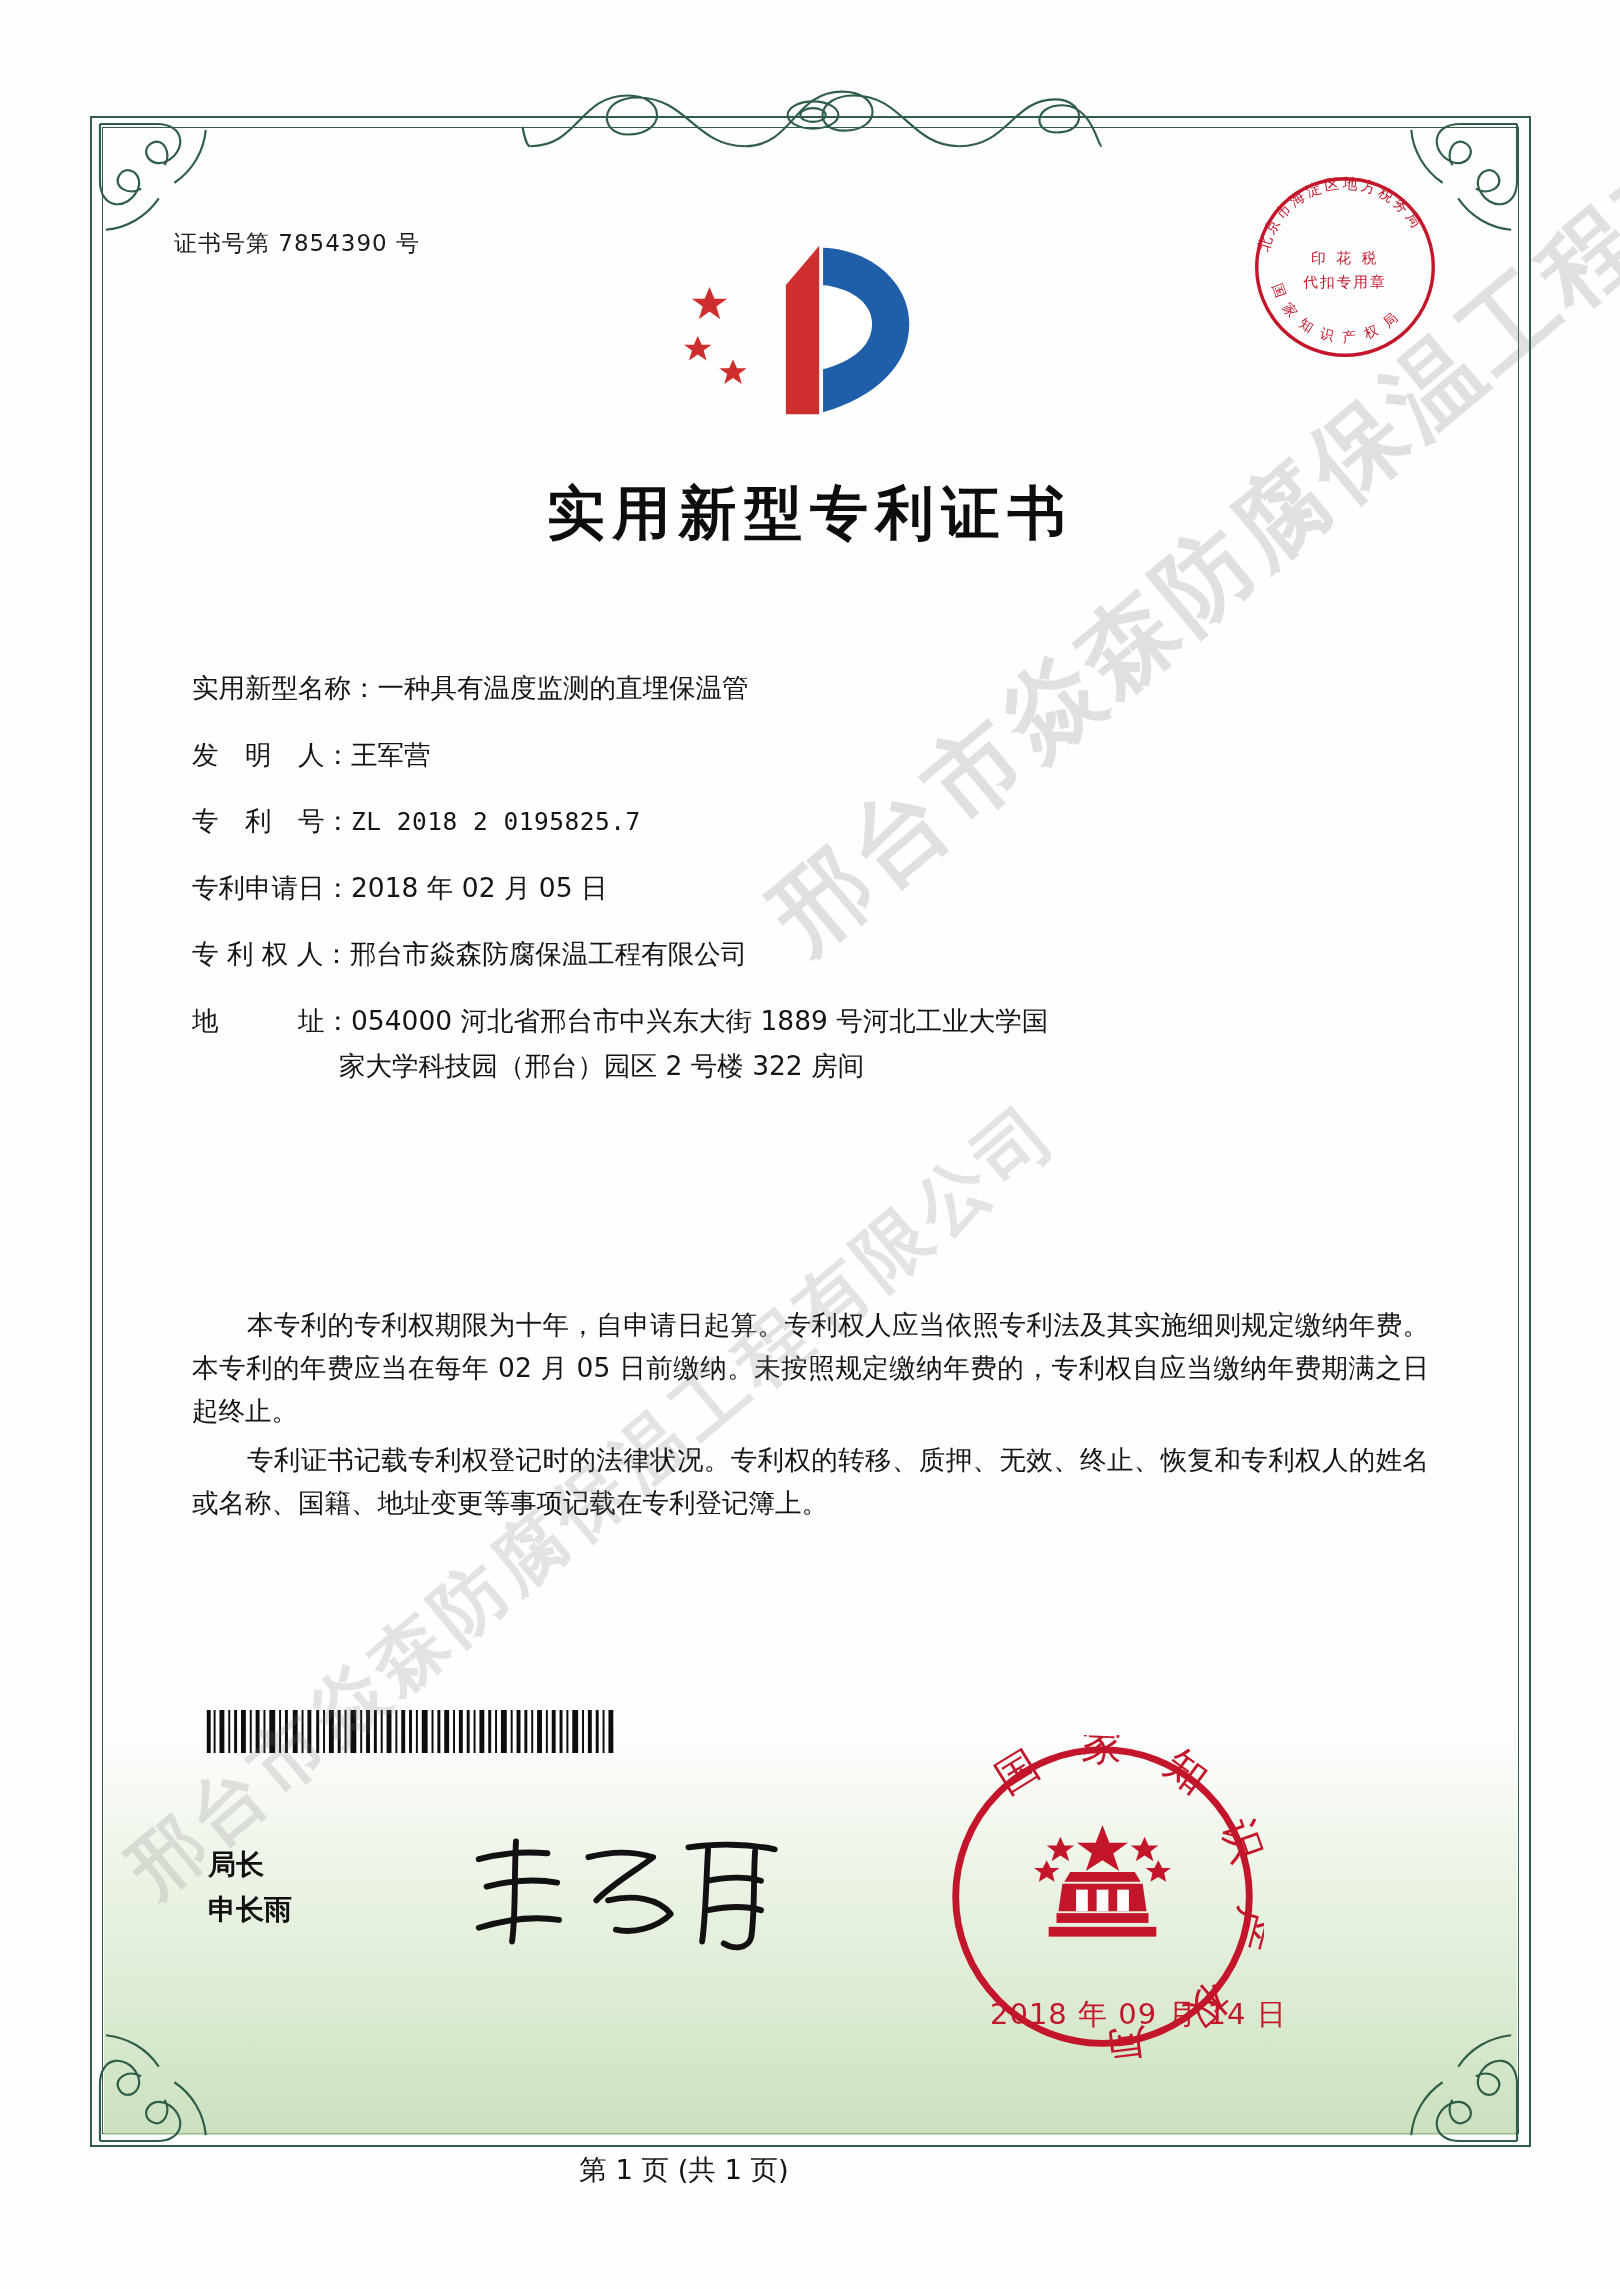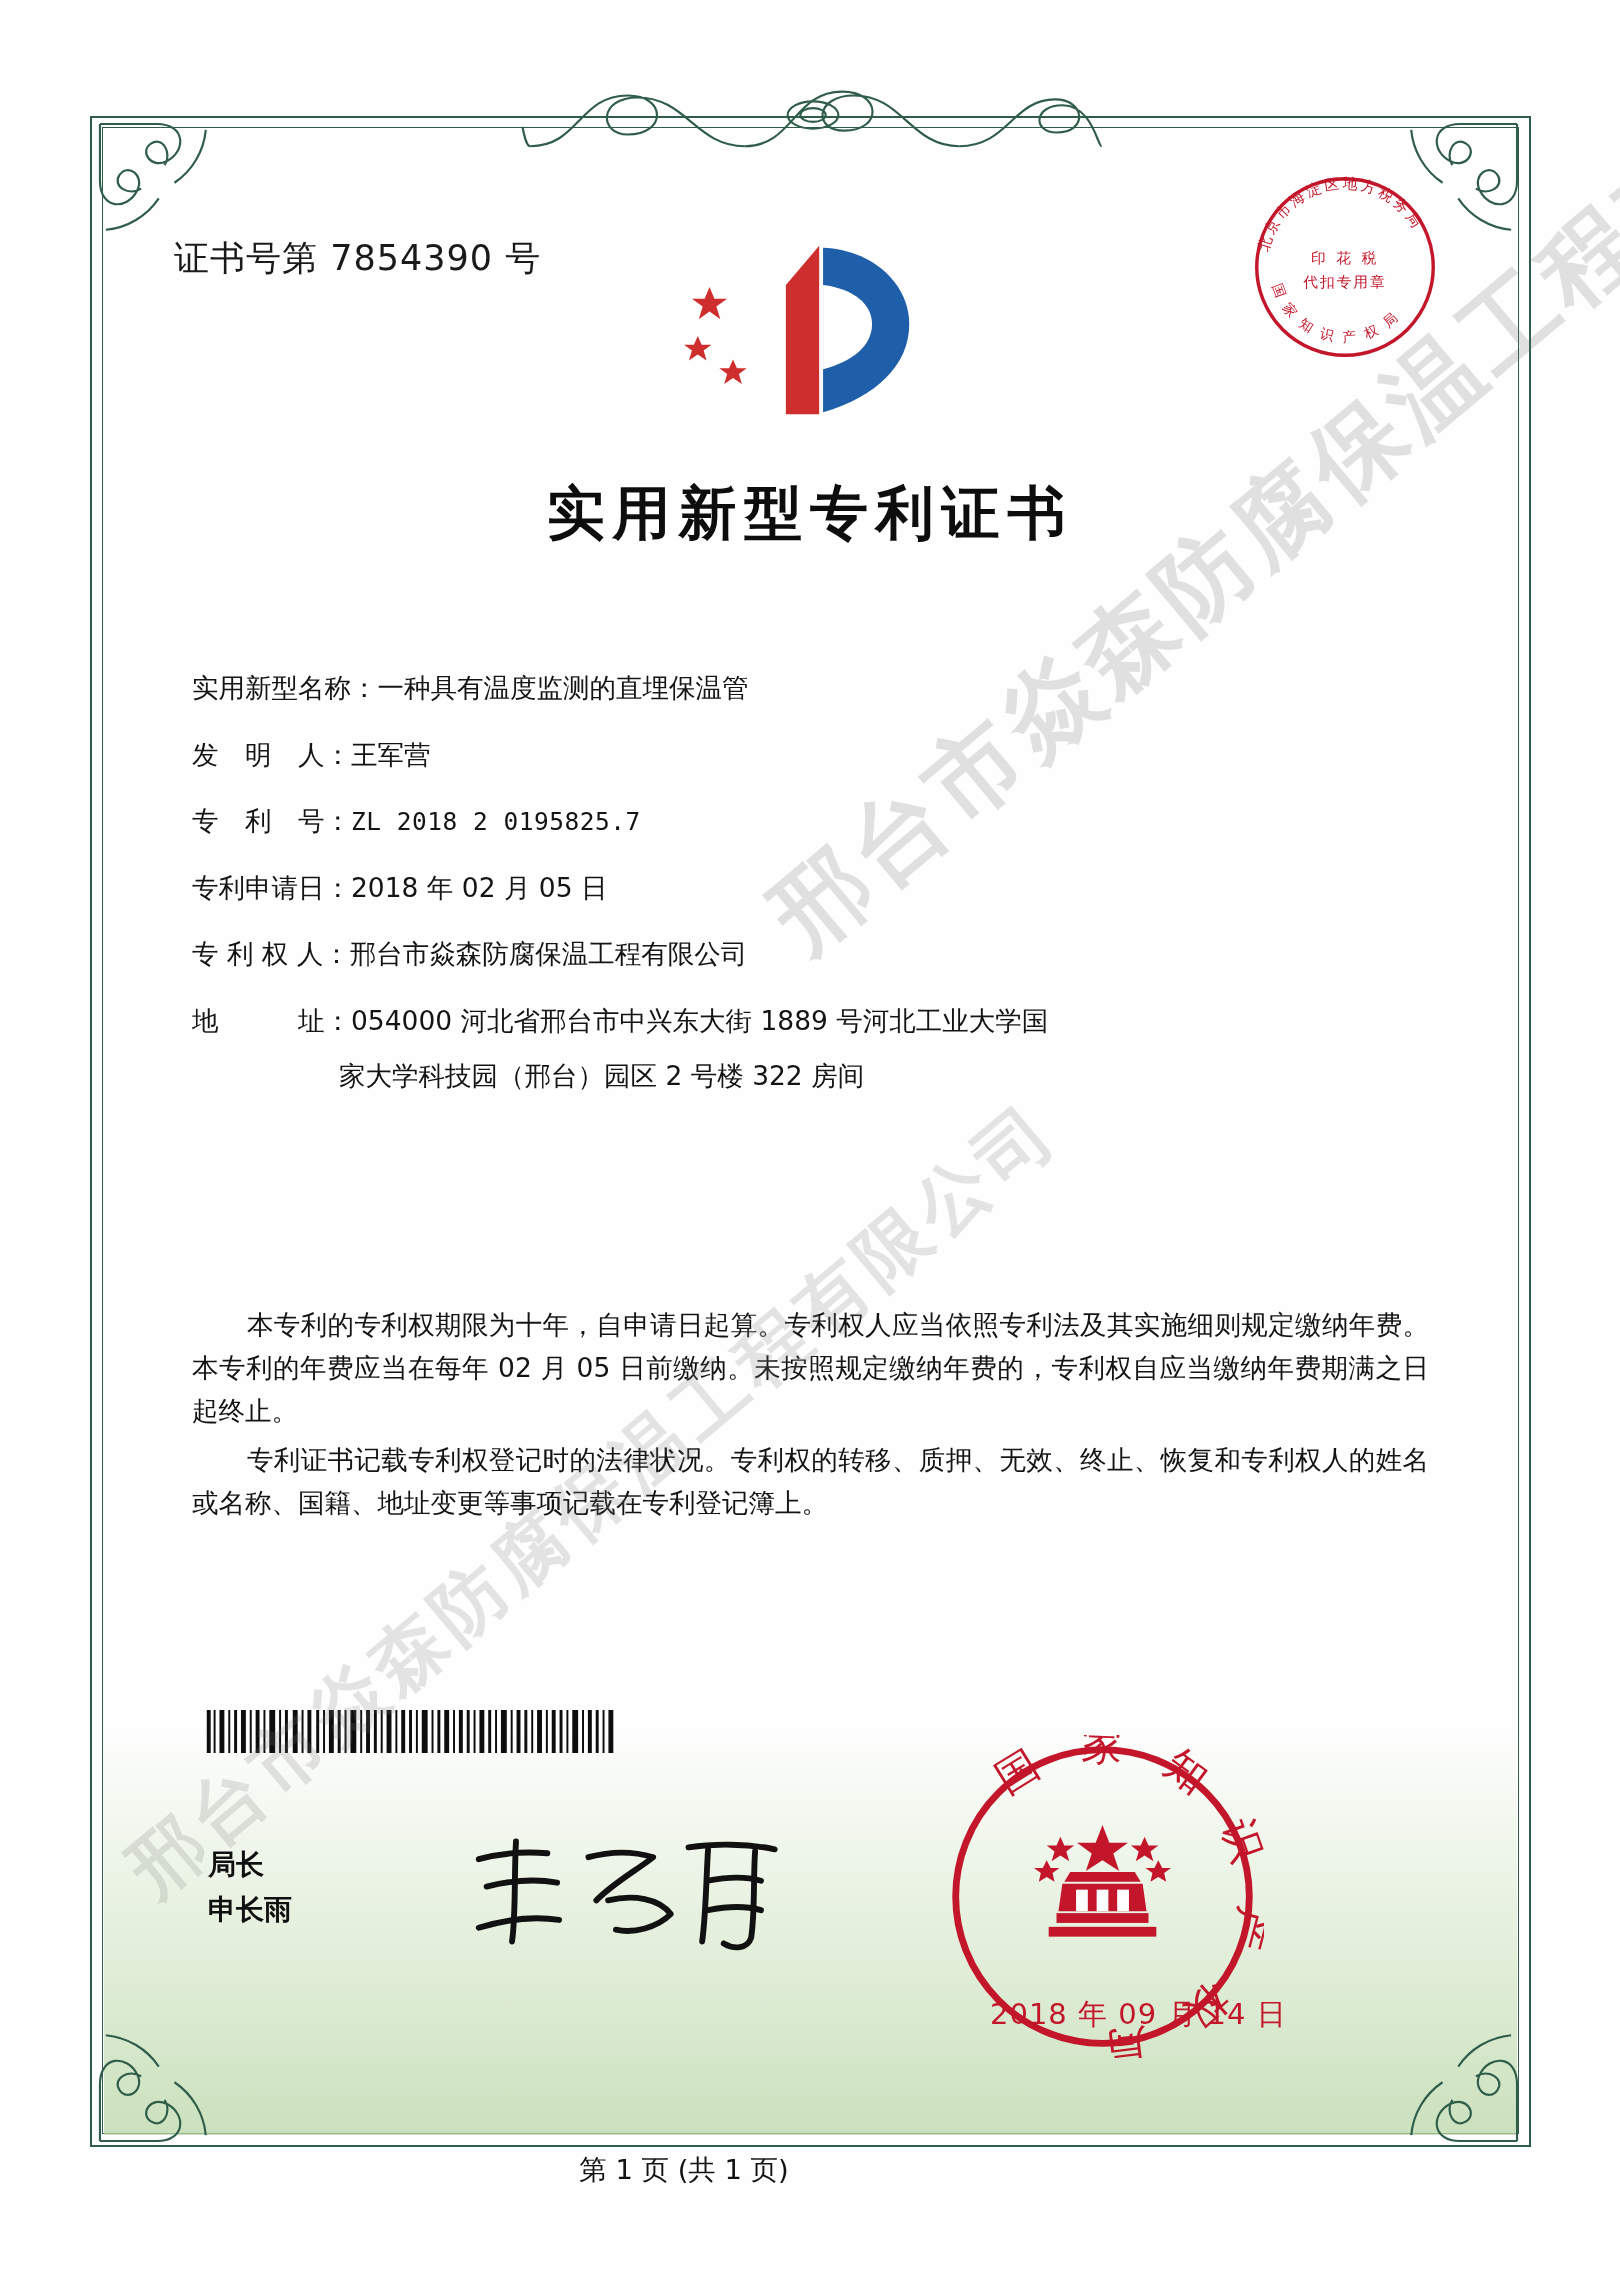--- a/index.html
+++ b/index.html
@@ -49,22 +49,22 @@
   .orn {
     position: absolute;
     color: #2f5d4a;
     pointer-events: none;
   }
   .orn svg { display: block; }
 
   
   .cert-no {
     position: absolute;
-    left: 174px; top: 235px;
-    font-size: 35px;
+    left: 174px; top: 228px;
+    font-size: 23px;
     letter-spacing: 1px;
     color: #1a1a1a;
     font-family: "DejaVu Sans", sans-serif;
   }
 
   
   .logo {
     position: absolute;
     left: 676px; top: 240px;
     width: 255px; height: 186px;
@@ -105,21 +105,21 @@
     display: inline;
   }
   .field-value.mono {
     font-family: "DejaVu Sans Mono", monospace;
     font-size: 24.5px;
     letter-spacing: 0.5px;
   }
   .addr-second {
     display: block;
     margin-left: 147px;
-    margin-top: 14px;
+    margin-top: 4px;
   }
   .two-col {
     position: relative;
   }
   .two-col .right {
     position: absolute;
     left: 657px;
     top: 0;
     white-space: nowrap;
   }

